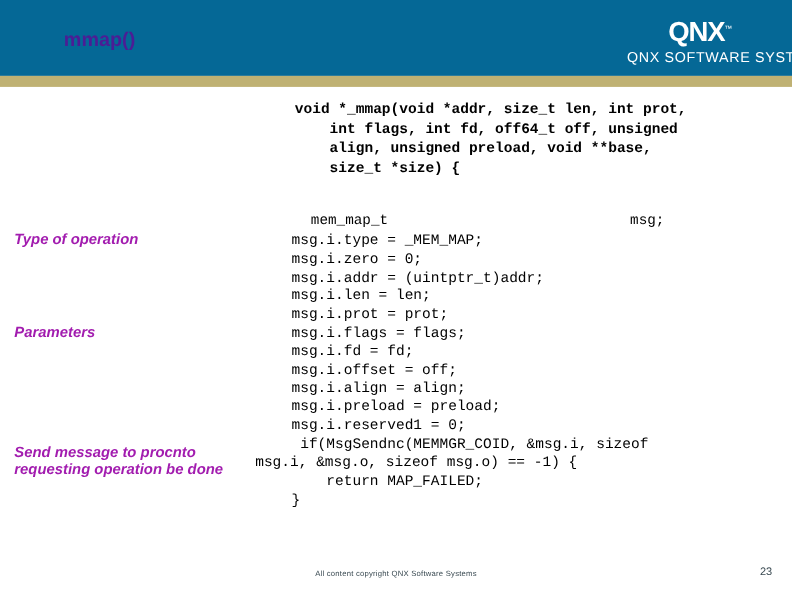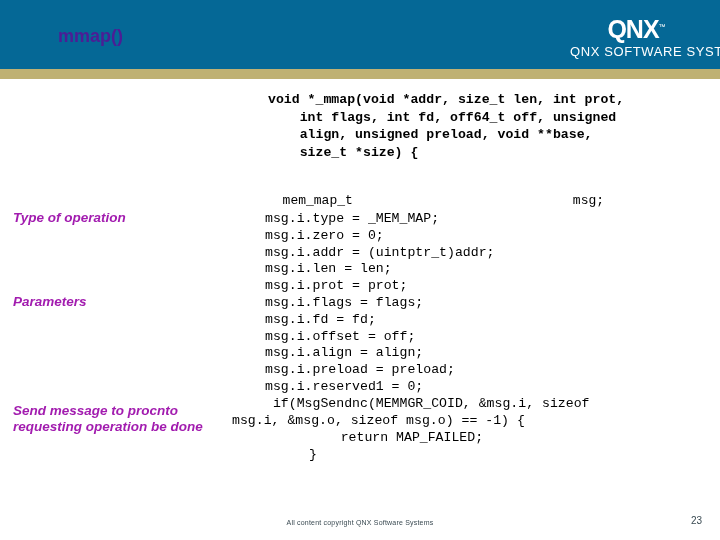--- a/index.html
+++ b/index.html
@@ -110,21 +110,20 @@
     left: 232px;
     top: 413px;
     font-size: 13.2px;
     line-height: 16.8px;
   }
   #code-tail {
     left: 265px;
     top: 430px;
     font-size: 13.2px;
     line-height: 16.8px;
-    margin-left: 44px;
   }
 
   
   .annot {
     position: absolute;
     font-family: "Liberation Sans", sans-serif;
     font-style: italic;
     font-weight: bold;
     font-size: 13.5px;
     line-height: 16px;

